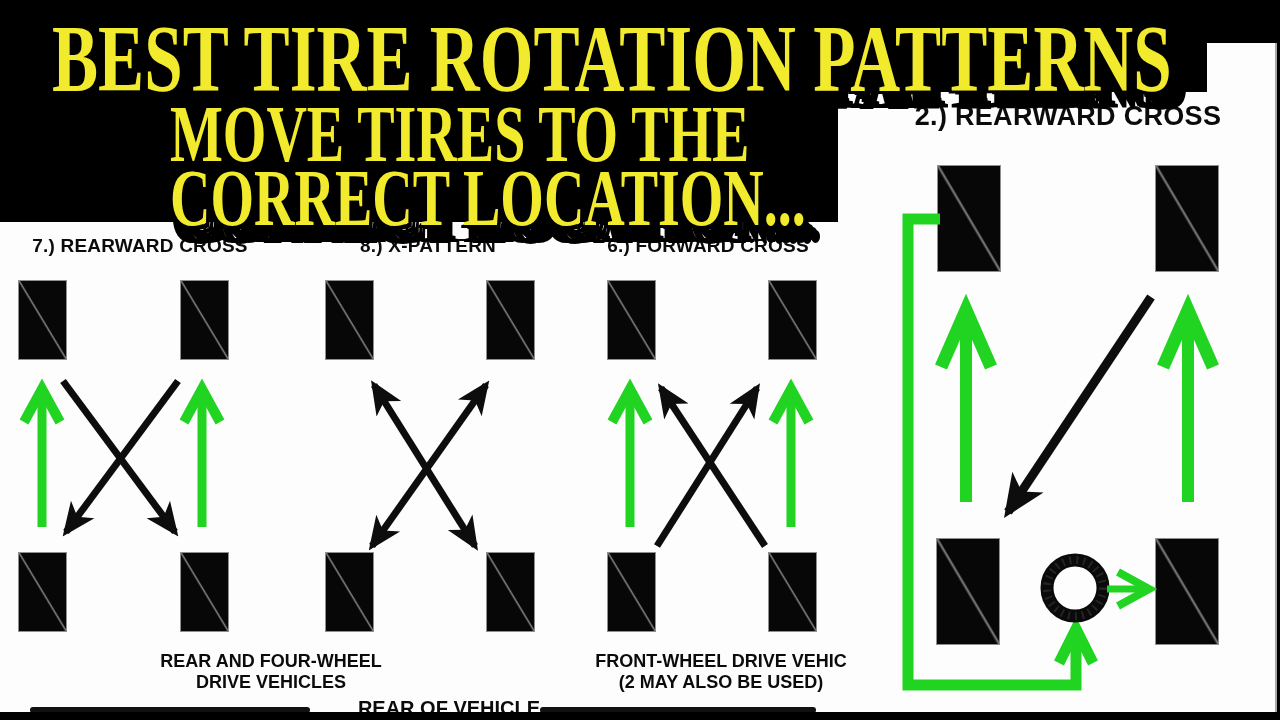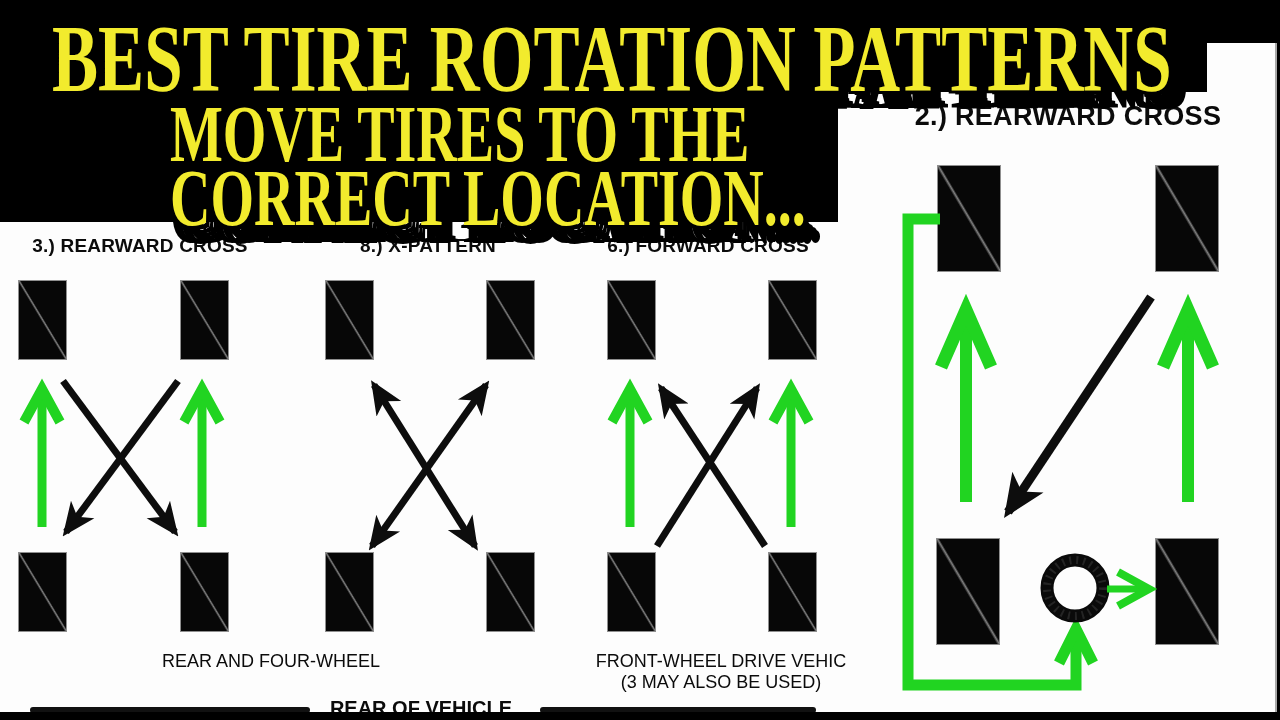--- a/index.html
+++ b/index.html
@@ -24,25 +24,25 @@
                      0 17px 0 #000,12px 18px 0 #000;}
   .t1{left:52px;top:11px;font-size:96px;transform:scaleX(.72);}
   .t2{left:170px;top:94px;font-size:80px;transform:scaleX(.70);}
   .t3{left:170px;top:158px;font-size:80px;transform:scaleX(.70);}
 
   .h-label{position:absolute;transform:translateX(-50%);white-space:nowrap;color:#0b0b0b;
            font-weight:bold;font-size:19px;letter-spacing:.2px;z-index:4;}
   .h-big{font-size:27px;letter-spacing:.3px;}
 
   .cap{position:absolute;transform:translateX(-50%);text-align:center;color:#0b0b0b;
-       font-weight:normal;font-size:18px;line-height:21px;white-space:nowrap;z-index:4;}
+       font-weight:bold;font-size:18px;line-height:21px;white-space:nowrap;z-index:4;}
   .cap-line{display:block;}
 
   .footer-label{position:absolute;transform:translateX(-50%);color:#0b0b0b;font-weight:bold;
-                font-size:20px;white-space:nowrap;z-index:4;}
+                font-size:20px;white-space:nowrap;z-index:4;margin-left:28px;}
   .fline{position:absolute;height:6px;background:#111;border-radius:3px;z-index:4;}
 </style>
 </head>
 <body>
 
 <div class="stage">
 
   <div class="panel panel-left"></div>
   <div class="panel panel-right"></div>
   <div class="panel panel-notch"></div>
@@ -107,30 +107,31 @@
     <g stroke="#21D421" fill="none">
       <path d="M1107 589 L1141 589" stroke-width="7"></path>
       <path d="M1118 572 L1149 589 L1118 606" stroke-width="8"></path>
     </g>
   </svg>
 
   <div class="title t1">BEST TIRE ROTATION PATTERNS</div>
   <div class="title t2">MOVE TIRES TO THE</div>
   <div class="title t3">CORRECT LOCATION...</div>
 
-  <div class="h-label" style="left:140px;top:235px">3.) REARWARD CROSS</div>
+  <div class="h-label" style="left:140px;top:235px">7.) REARWARD CROSS</div>
   <div class="h-label" style="left:428px;top:235px">8.) X-PATTERN</div>
   <div class="h-label" style="left:708px;top:235px">6.) FORWARD CROSS</div>
   <div class="h-label h-big" style="left:1068px;top:101px">2.) REARWARD CROSS</div>
 
   <div class="cap" style="left:271px;top:651px">
     <span class="cap-line">REAR AND FOUR-WHEEL</span>
+    <span class="cap-line">DRIVE VEHICLES</span>
   </div>
   <div class="cap" style="left:721px;top:651px">
     <span class="cap-line">FRONT-WHEEL DRIVE VEHIC</span>
-    <span class="cap-line">(3 MAY ALSO BE USED)</span>
+    <span class="cap-line">(2 MAY ALSO BE USED)</span>
   </div>
 
   <div class="fline" style="left:30px;top:707px;width:280px"></div>
   <div class="footer-label" style="left:421px;top:697px">REAR OF VEHICLE</div>
   <div class="fline" style="left:540px;top:707px;width:276px"></div>
 
 </div>
 
 </body></html>

